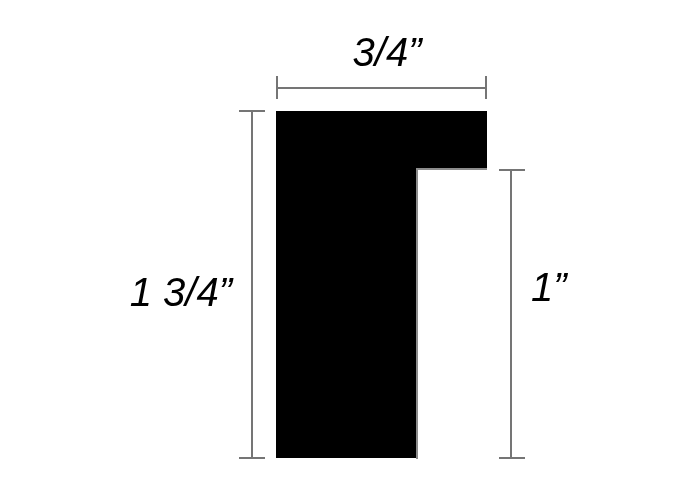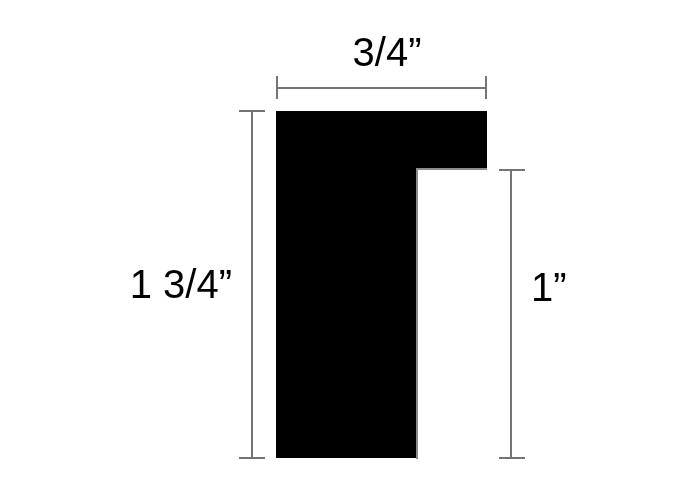--- a/index.html
+++ b/index.html
@@ -7,20 +7,21 @@
     padding: 0;
     background: #ffffff;
   }
   .stage {
     position: relative;
     width: 568px;
     height: 500px;
     background: #ffffff;
     overflow: hidden;
     font-family: "Liberation Sans", sans-serif;
+    font-style: italic;
   }
   .abs { position: absolute; }
 
   
   .profile-bar  { left: 276px; top: 111px; width: 211px; height: 57px;  background: #000000; }
   .profile-leg  { left: 276px; top: 111px; width: 140px; height: 347px; background: #000000; }
 
   
   .notch-edge-v { left: 416px; top: 168px; width: 2px;  height: 291px; background: #8c8c8c; }
   .notch-edge-h { left: 416px; top: 168px; width: 71px; height: 2px;   background: #8c8c8c; }
@@ -41,21 +42,21 @@
 
   
   .dim-label {
     position: absolute;
     color: #000000;
     font-size: 40px;
     line-height: 40px;
     white-space: nowrap;
   }
   .label-top   { left: 312px; top: 32px;  width: 150px; text-align: center; }
-  .label-left  { left: 82px;  top: 264px; width: 150px; text-align: right; }
+  .label-left  { left: 82px;  top: 272px; width: 150px; text-align: right; }
   .label-right { left: 531px; top: 267px; width: 120px; text-align: left; }
 </style>
 </head>
 <body>
 
 <div class="stage">
 
   <div class="abs profile-bar"></div>
   <div class="abs profile-leg"></div>
   <div class="abs notch-edge-v"></div>

